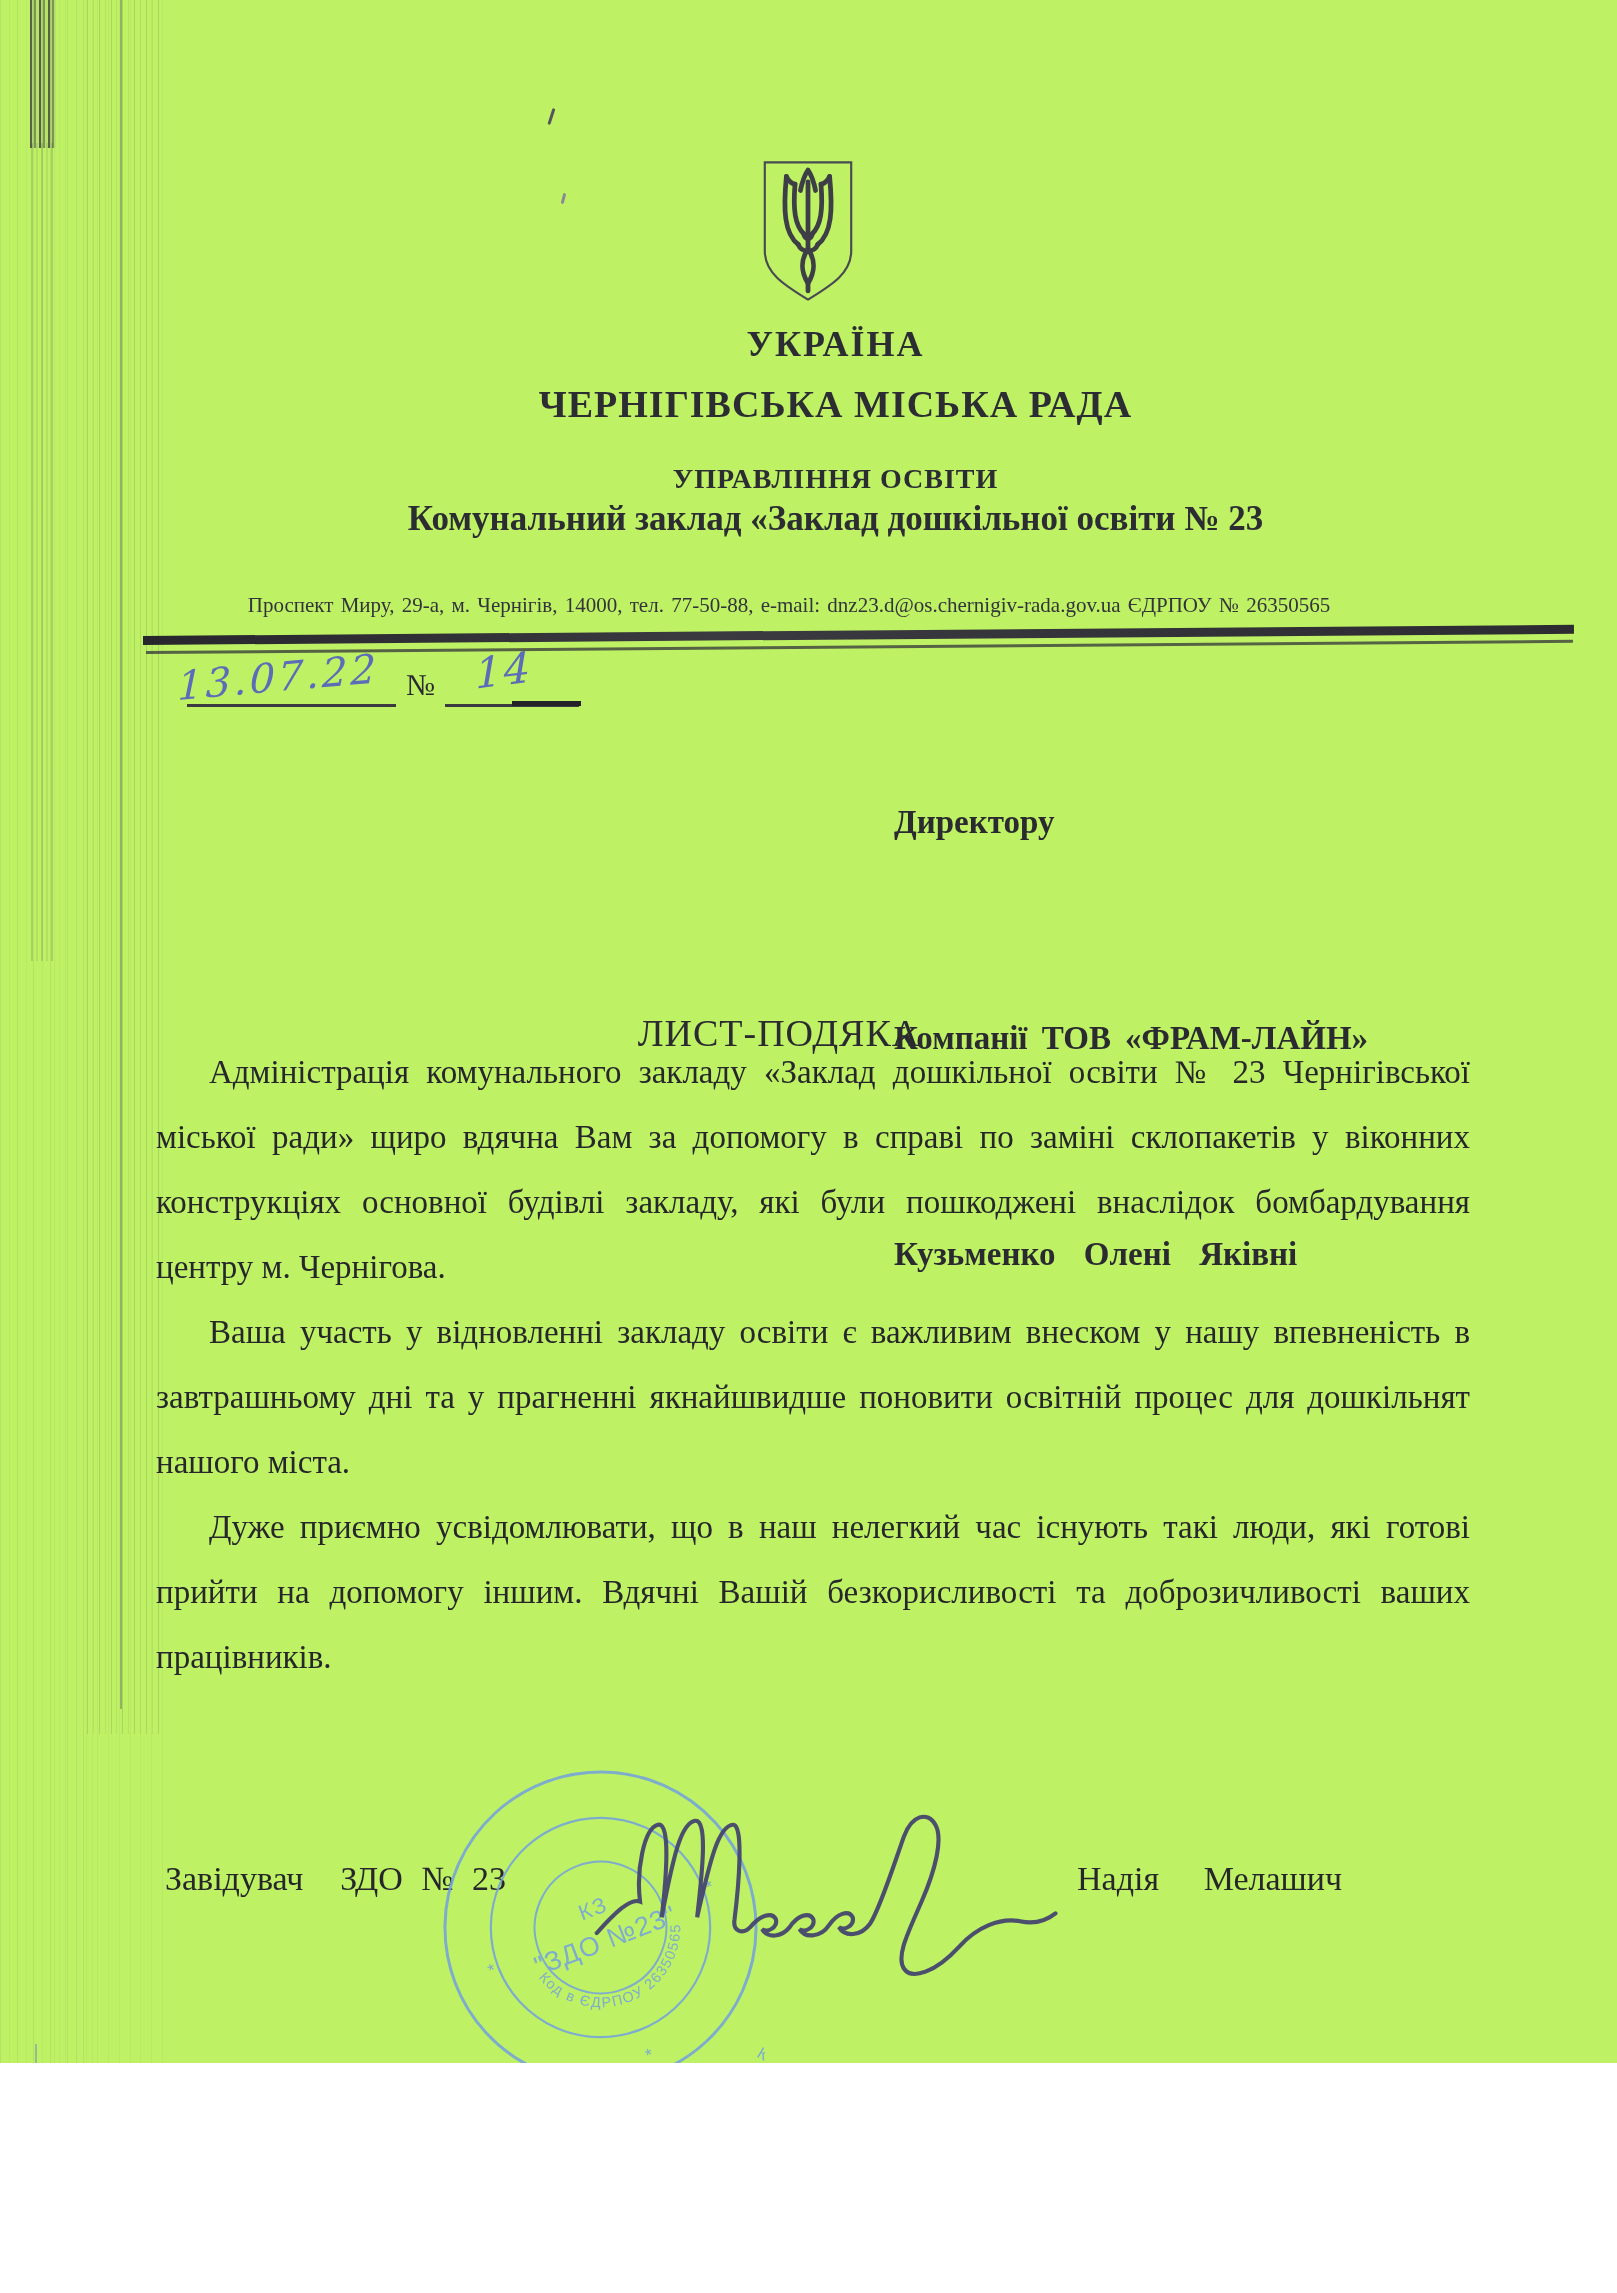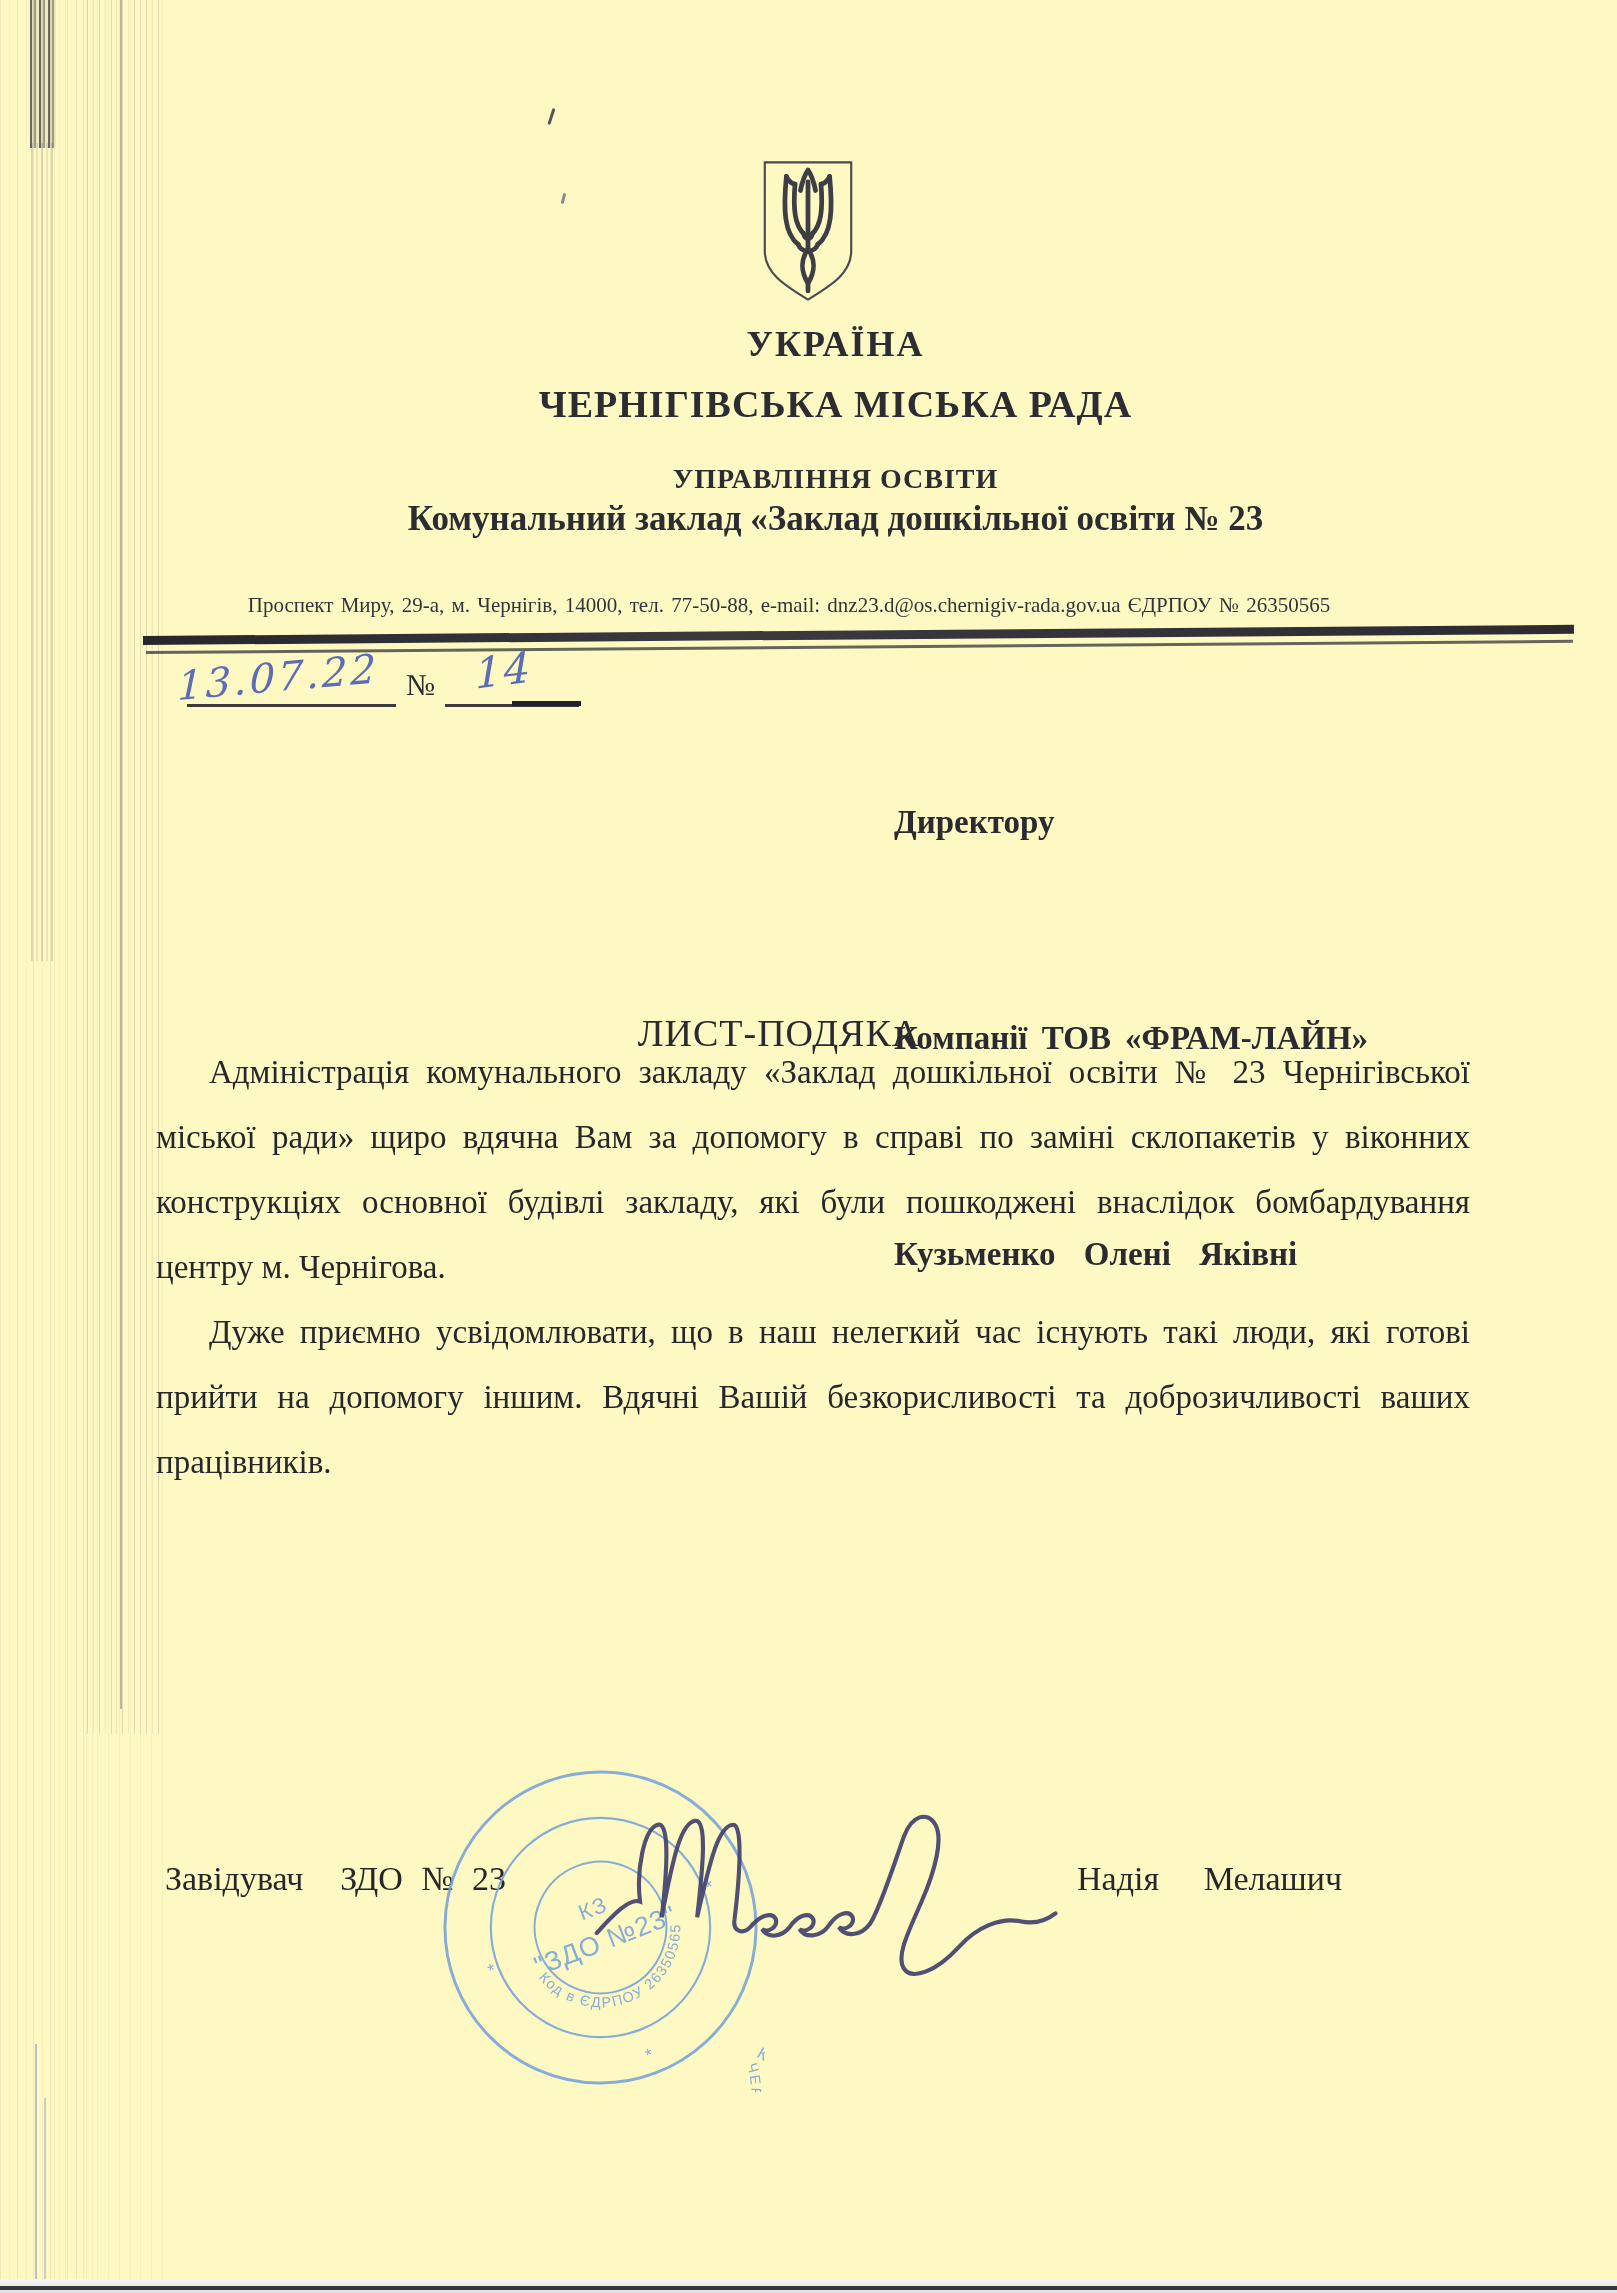--- a/index.html
+++ b/index.html
@@ -1,18 +1,18 @@
 <!DOCTYPE html>
 <html style="--ink_blue: #5b6cb8; --signature_ink: #41416e; --stamp_blue: #76a3dc; --text_black: #26262b;"><head>
 <meta charset="utf-8">
 <style>
   html,body{margin:0;padding:0;background:#ffffff;}
   .page{
-    position:relative; width:1617px; height:2293px; overflow:hidden;
-    background:#fef9c3;
+    position:relative; width:1617px; height:2063px; overflow:hidden;
+    background:#bef264;
     font-family:"Liberation Serif","DejaVu Serif",serif;
     color:var(--text_black,#26262b);
   }
   
   .streaks-a{position:absolute;left:87px;top:0;width:77px;height:1734px;opacity:.45;
     background:repeating-linear-gradient(90deg, rgba(70,70,85,.38) 0 1px, transparent 1px 5.9px, rgba(70,70,85,.2) 5.9px 6.9px, transparent 6.9px 11.8px);}
   .streaks-b{position:absolute;left:0;top:0;width:99px;height:2293px;opacity:.30;
     background:repeating-linear-gradient(90deg, rgba(80,80,95,.32) 0 1px, transparent 1px 8.9px, rgba(80,80,95,.16) 8.9px 9.9px, transparent 9.9px 16.7px);}
   .streaks-d{position:absolute;left:54px;top:0;width:113px;height:2293px;opacity:.18;
     background:repeating-linear-gradient(90deg, rgba(80,80,95,.3) 0 1px, transparent 1px 10.8px);}
@@ -121,20 +121,21 @@
 
   <div class="recipient">
     <div>Директору</div>
     <div>Компанії ТОВ «ФРАМ-ЛАЙН»</div>
     <div>Кузьменко  Олені  Яківні</div>
   </div>
 
   <h1 class="letter-title">ЛИСТ-ПОДЯКА</h1>
   <div class="bodytext">
     <p>Адміністрація комунального закладу «Заклад дошкільної освіти № 23 Чернігівської міської ради» щиро вдячна Вам за допомогу в справі по заміні склопакетів у віконних конструкціях основної будівлі закладу, які були пошкоджені внаслідок бомбардування центру м. Чернігова.</p>
+    <p>Ваша участь у відновленні закладу освіти є важливим внеском у нашу впевненість в завтрашньому дні та у прагненні якнайшвидше поновити освітній процес для дошкільнят нашого міста.</p>
     <p>Дуже приємно усвідомлювати, що в наш нелегкий час існують такі люди, які готові прийти на допомогу іншим. Вдячні Вашій безкорисливості та доброзичливості ваших працівників.</p>
   </div>
 
   <span class="sig-pos">Завідувач  ЗДО № 23</span>
   <span class="sig-name">Надія  Мелашич</span>
 
   <svg class="stamp" viewBox="0 0 330 330" aria-hidden="true">
     <defs>
       <path id="ringOuter" d="M165 296 A131 131 0 1 1 164.8 296"></path>
       <path id="ringInnerTop" d="M165 253 A88 88 0 1 1 164.8 253"></path>

